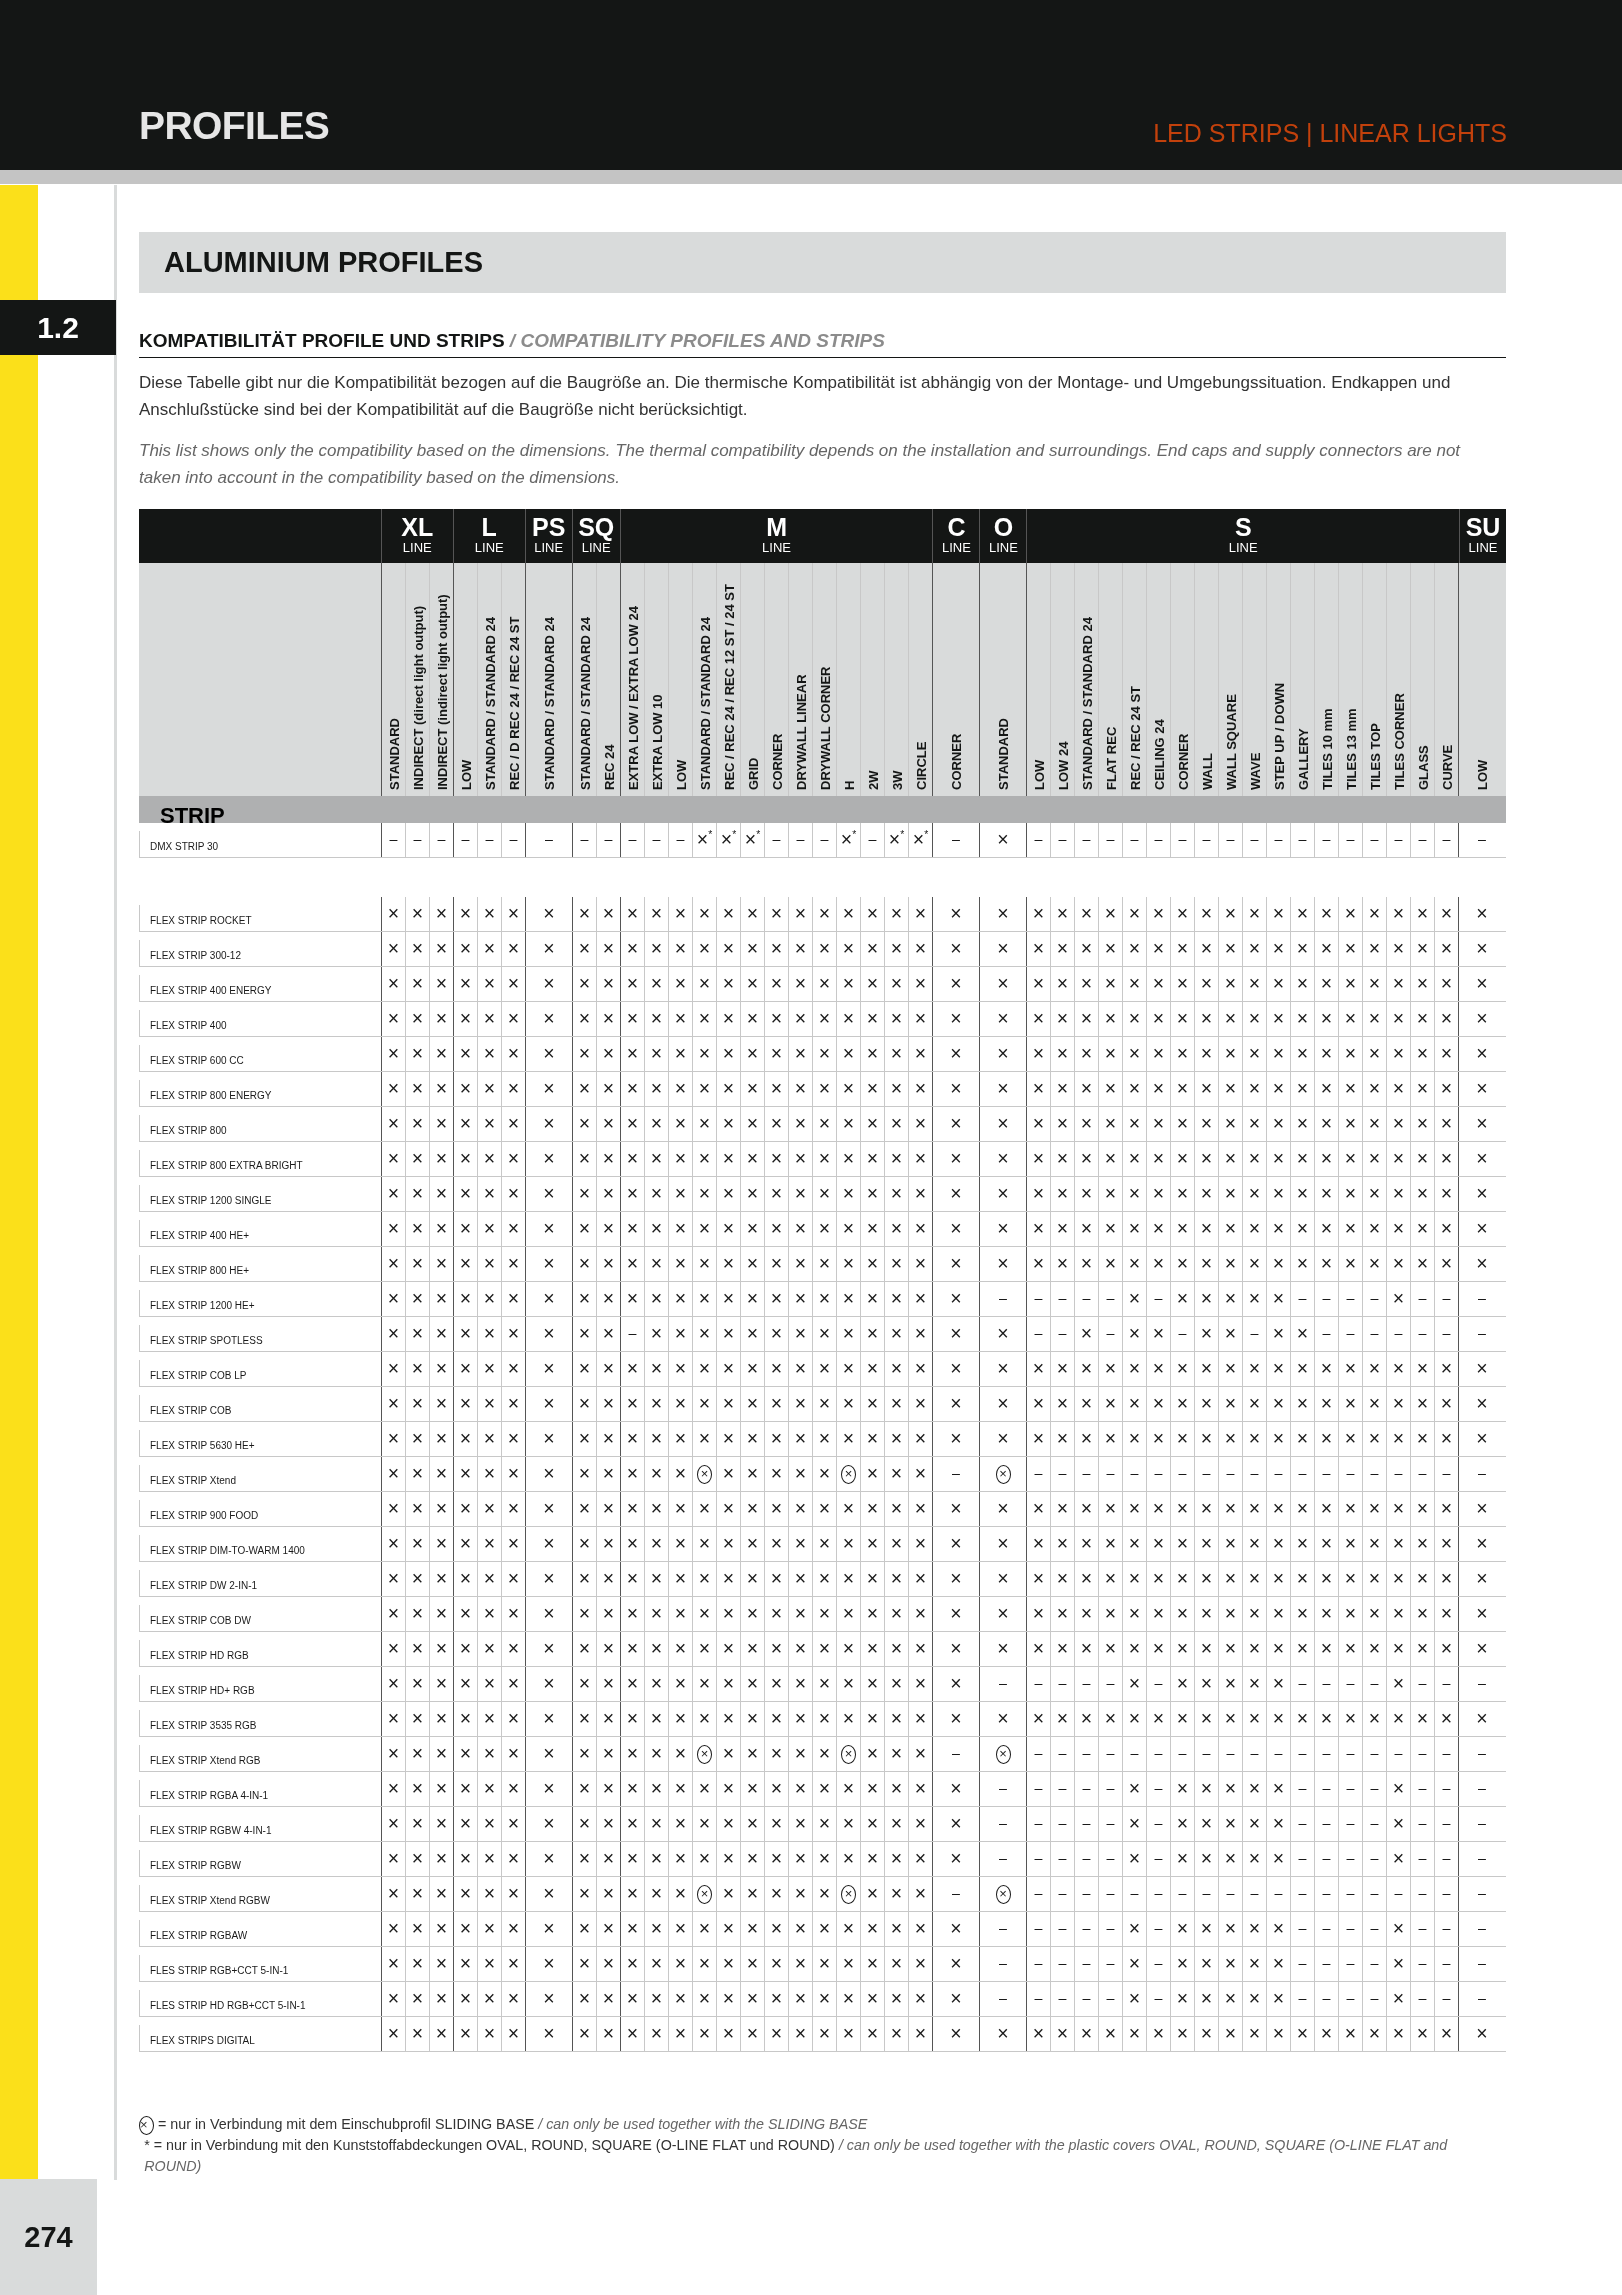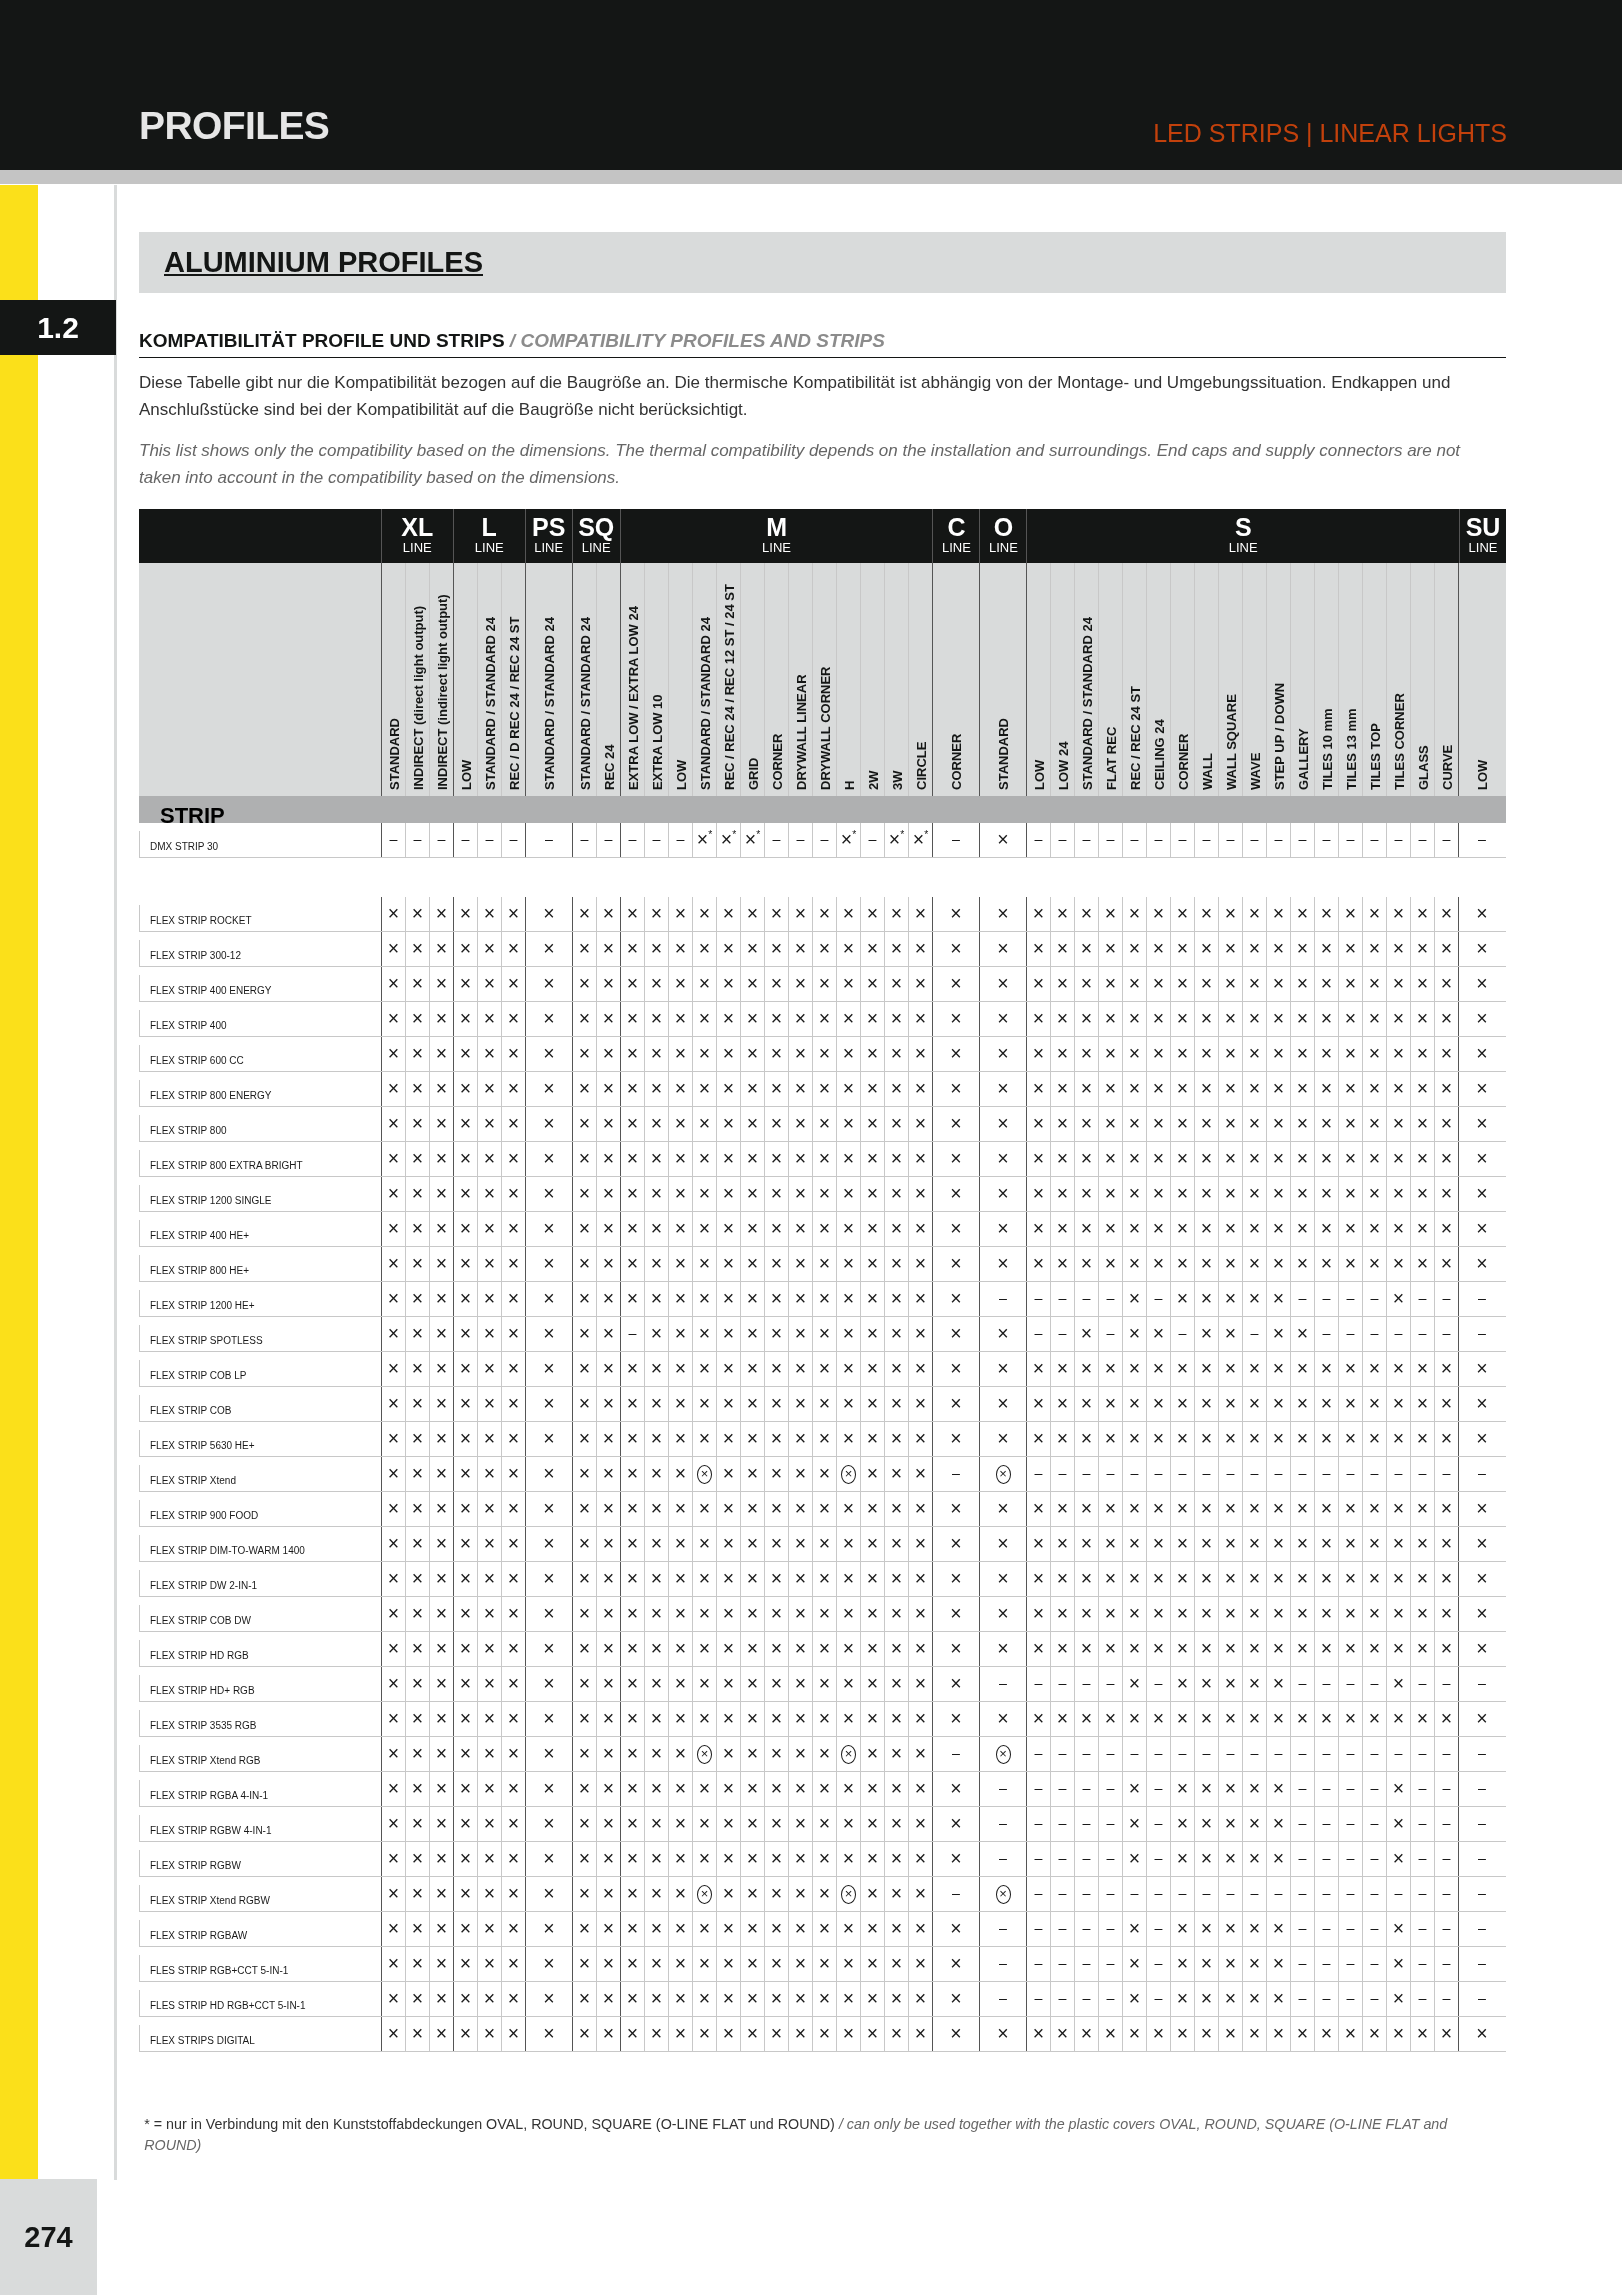--- a/index.html
+++ b/index.html
@@ -6,21 +6,21 @@
   body { width: 1623px; height: 2295px; position: relative; background: #ffffff; overflow: hidden; font-family: "Liberation Sans", sans-serif; color: #1a1a1a; }
   .top-band { position: absolute; left: 0; top: 0; width: 1623px; height: 170px; background: #141615; }
   .top-gray { position: absolute; left: 0; top: 170px; width: 1623px; height: 14.3px; background: #c4c4c4; }
   .page-title { position: absolute; left: 139px; top: 104px; font-size: 39px; font-weight: bold; color: #e6e6e6; letter-spacing: -0.6px; }
   .page-subtitle { position: absolute; right: 116px; top: 119px; font-size: 25px; color: #c2410c; letter-spacing: 0px; }
   .yellow-bar { position: absolute; left: 0; top: 185px; width: 38px; height: 1995px; background: #fbe01a; }
   .vline { position: absolute; left: 114px; top: 185px; width: 2.6px; height: 1995px; background: #d9dbdb; }
   .section-tab { position: absolute; left: 0; top: 300px; width: 116px; height: 55px; background: #141615; color: #fff; font-weight: bold; font-size: 30px; line-height: 55px; text-align: center; }
   .page-num-box { position: absolute; left: 0; top: 2179px; width: 97px; height: 116px; background: #d9dbdb; font-weight: bold; font-size: 29px; line-height: 116px; text-align: center; color: #141615; }
   .alu-bar { position: absolute; left: 139px; top: 232px; width: 1367px; height: 61px; background: #d9dbdb; }
-  .alu-title { position: absolute; left: 25px; top: 14.3px; font-size: 29px; font-weight: bold; color: #141615; text-decoration: underline; }
+  .alu-title { position: absolute; left: 25px; top: 14.3px; font-size: 29px; font-weight: bold; color: #141615; }
   .compat-heading { position: absolute; left: 139px; top: 330px; width: 1367px; height: 27px; border-bottom: 1.9px solid #141615; font-size: 19px; font-weight: bold; }
   .compat-heading .de { color: #141615; }
   .compat-heading .en { color: #8c8c8c; font-style: italic; }
   .para { position: absolute; left: 139px; width: 1367px; font-size: 17px; line-height: 27px; }
   .para.de { top: 369px; color: #333; }
   .para.en { top: 437px; color: #666; font-style: italic; }
 
   
   .tbl { position: absolute; left: 139px; top: 509px; width: 1367px; }
   .row { display: flex; position: relative; }
@@ -1805,19 +1805,24 @@
       <div class="cell w">×</div>
       <div class="cell w">×</div>
       <div class="cell w">×</div>
       <div class="cell w">×</div>
       <div class="cell w">×</div>
       <div class="cell ww gstart">×</div>
     </div>
   </div>
 
 <div class="footnotes">
+  <div>
+    <span class="circx">×</span>
+    <span>= nur in Verbindung mit dem Einschubprofil SLIDING BASE</span>
+    <i>/ can only be used together with the SLIDING BASE</i>
+  </div>
   <div style="padding-left:5.2px">
     <span>*</span>
     <span>= nur in Verbindung mit den Kunststoffabdeckungen OVAL, ROUND, SQUARE (O-LINE FLAT und ROUND)</span>
     <i>/ can only be used together with the plastic covers OVAL, ROUND, SQUARE (O-LINE FLAT and ROUND)</i>
   </div>
 </div>
 
 
 </body></html>

